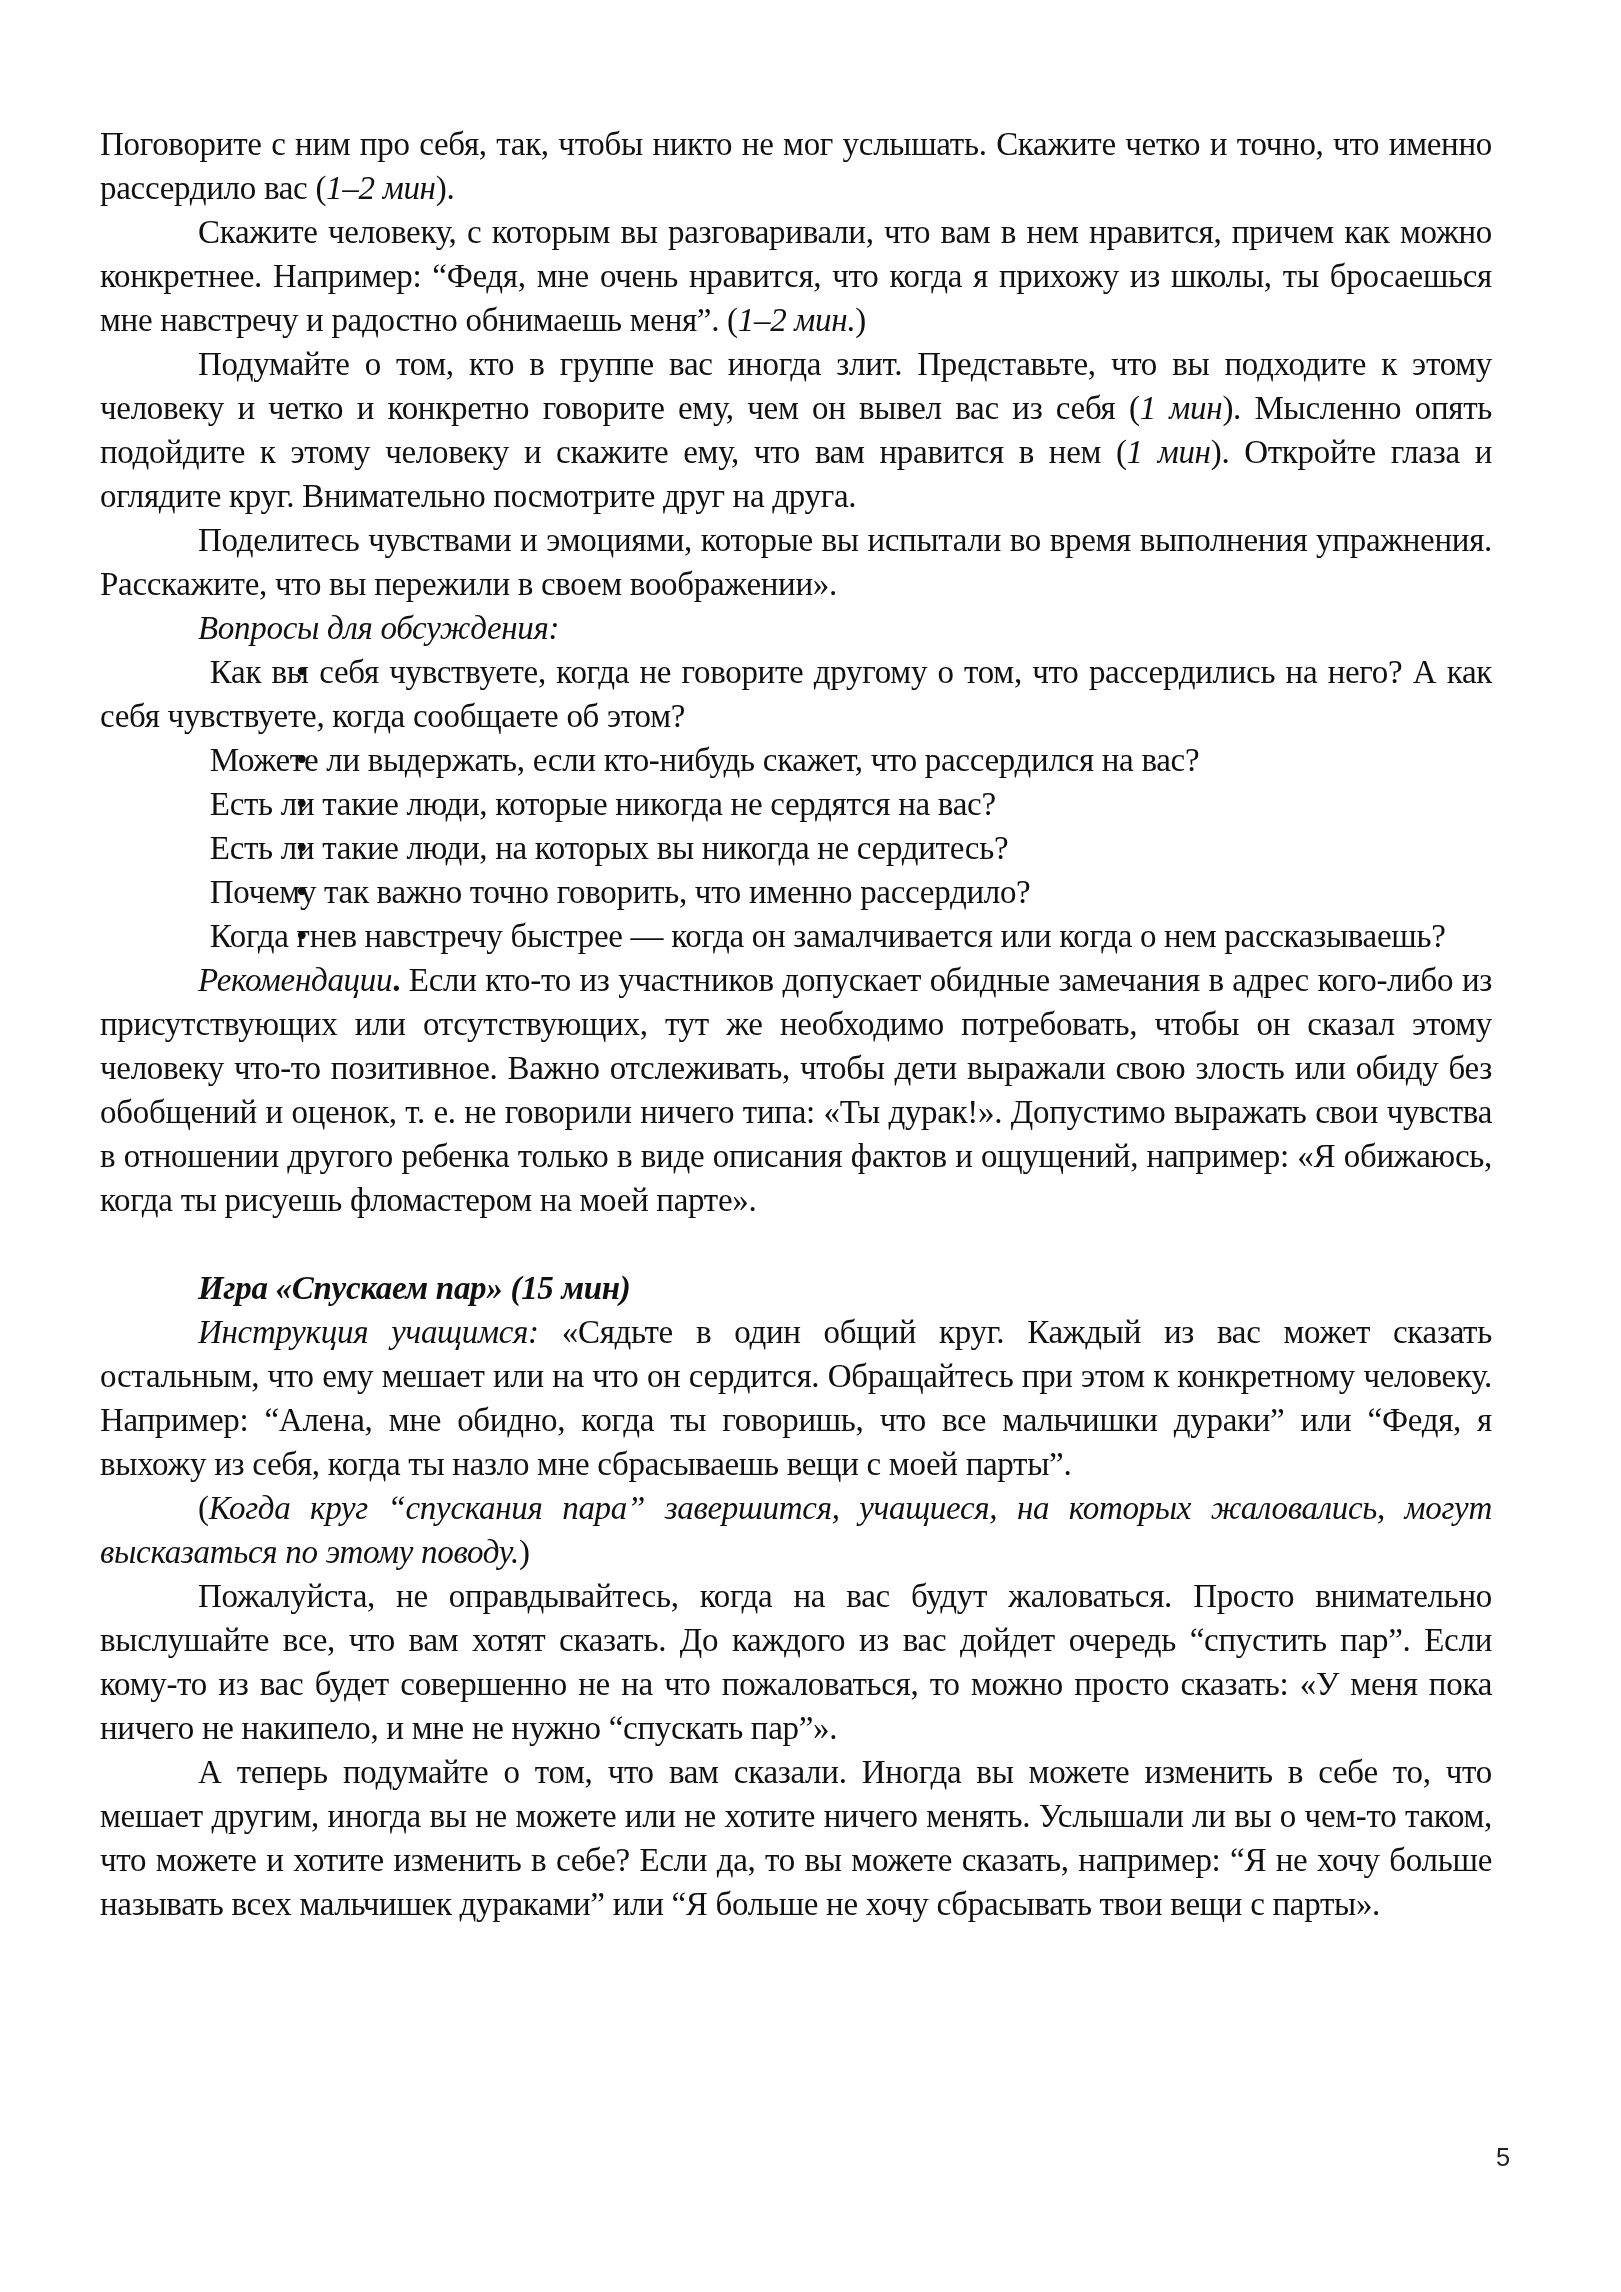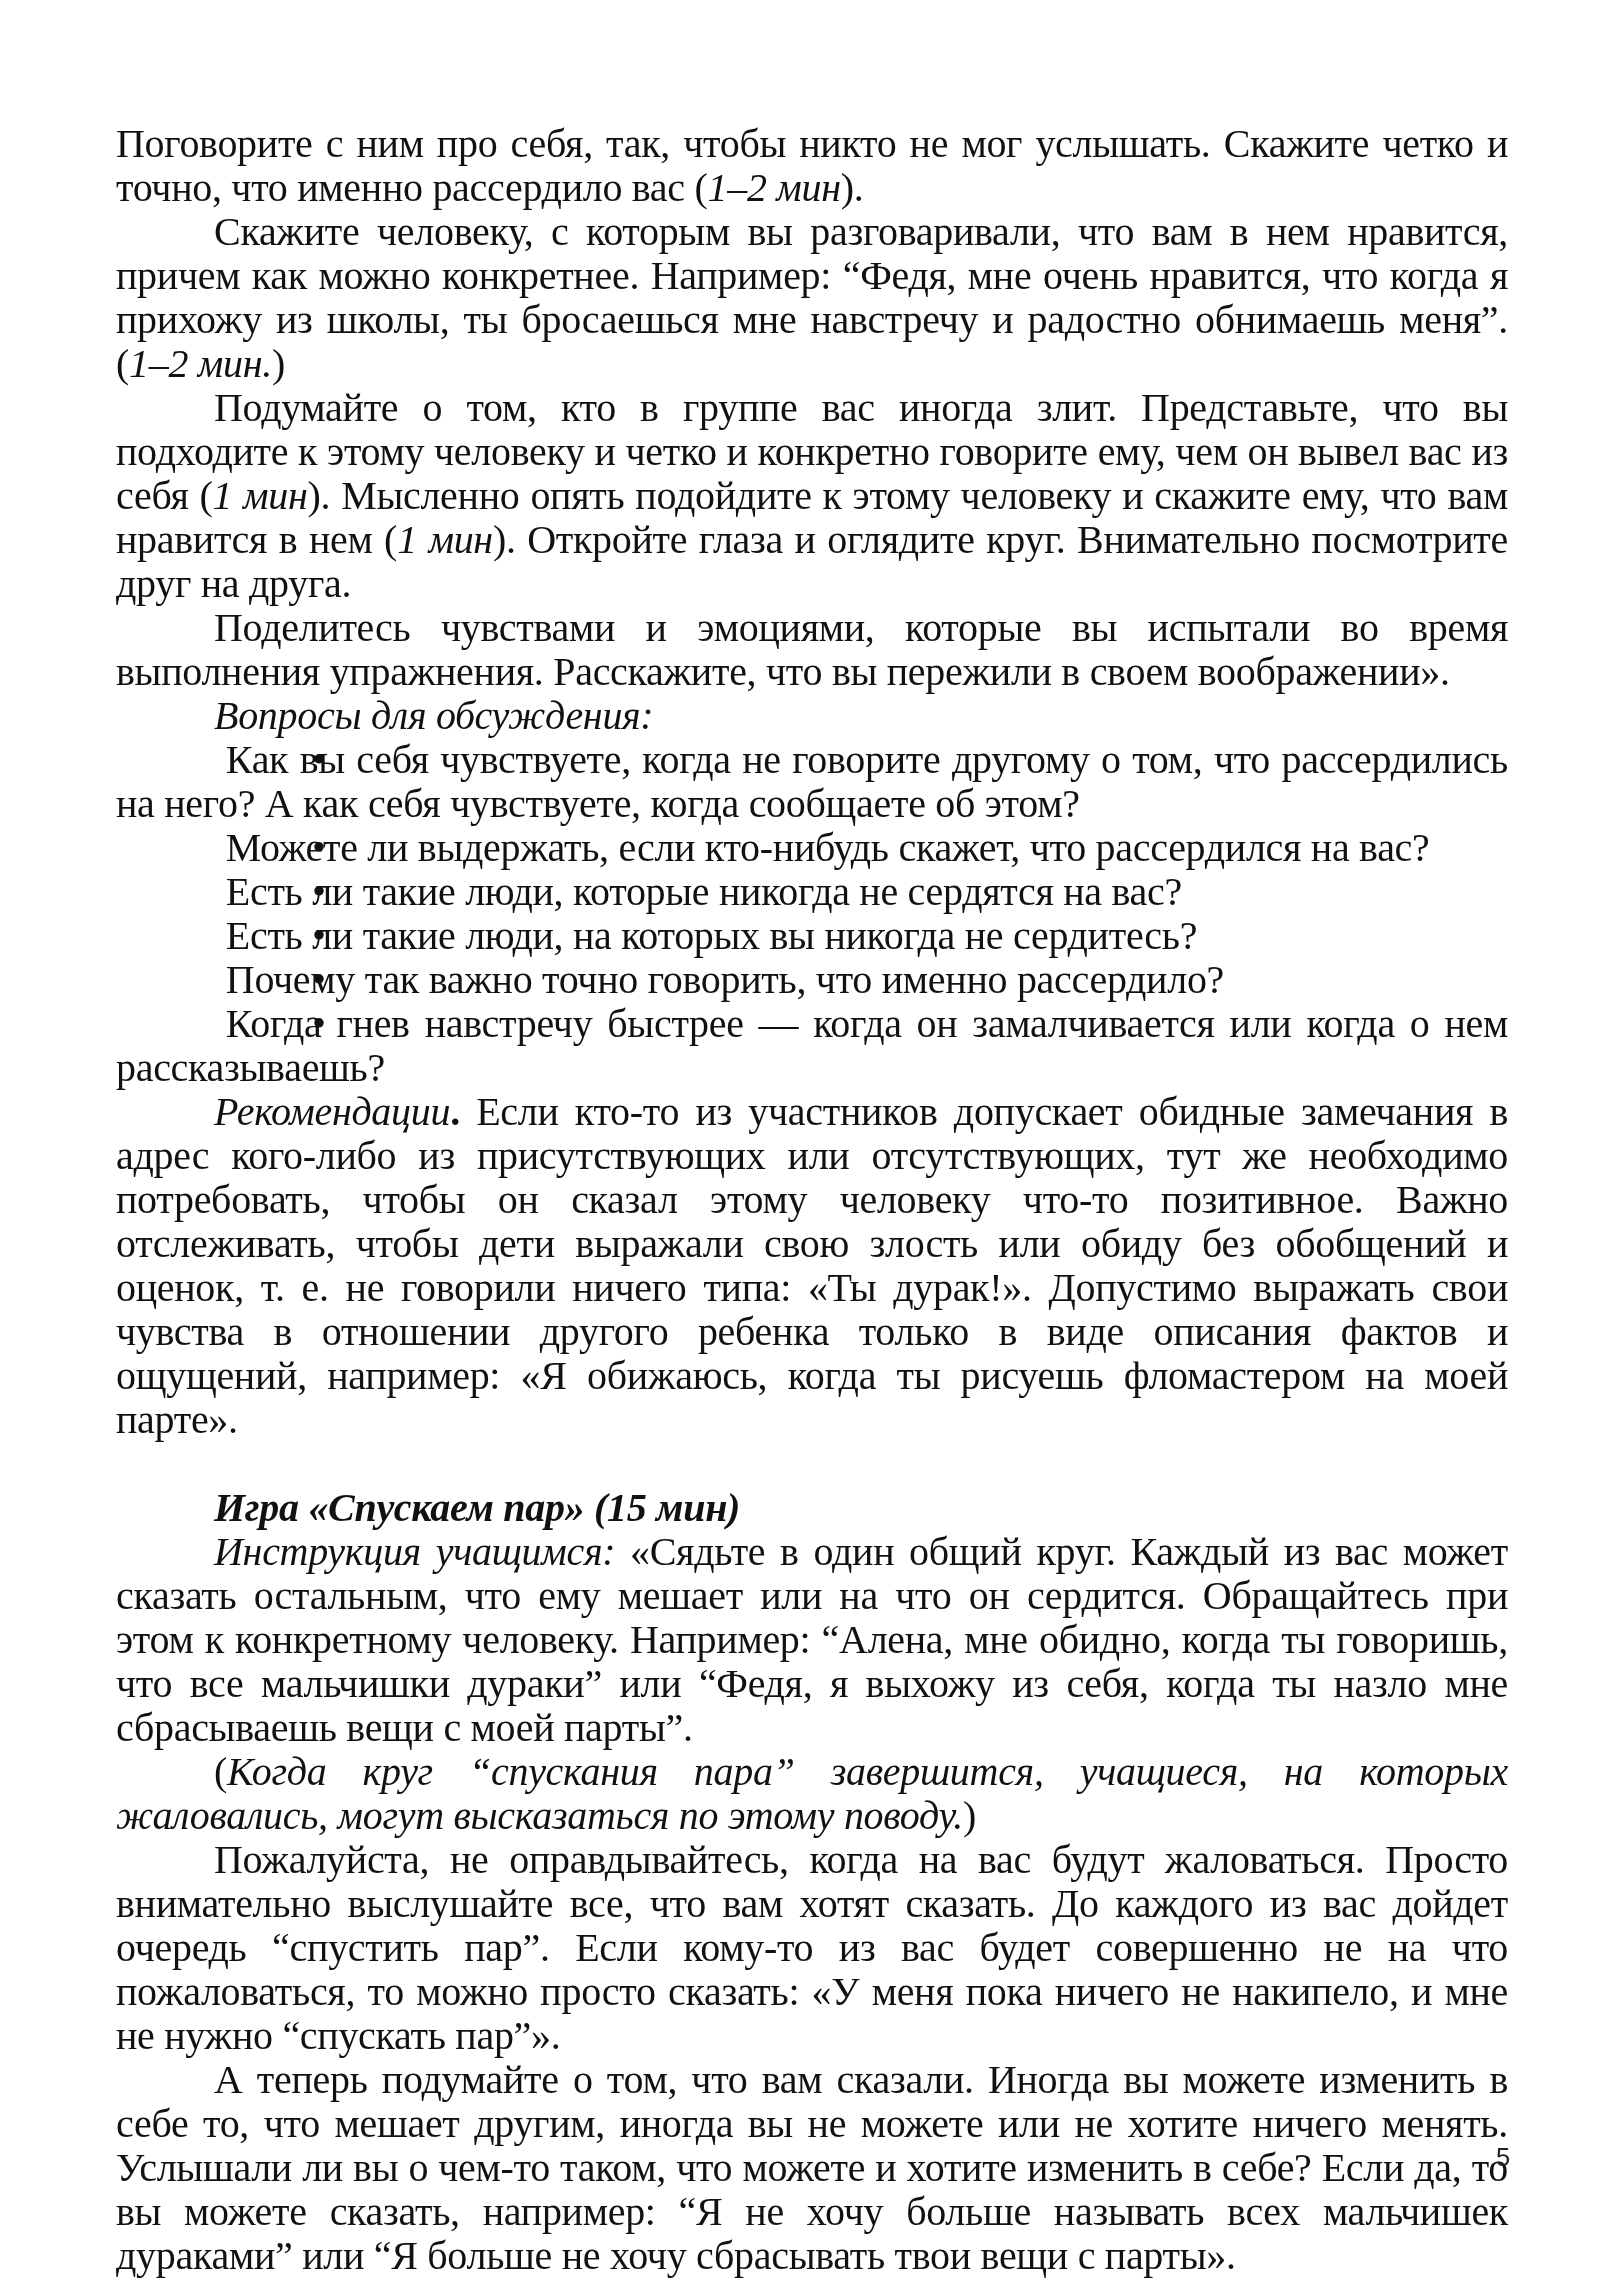--- a/index.html
+++ b/index.html
@@ -1,23 +1,23 @@
 <!DOCTYPE html>
 <html><head>
   <meta charset="utf-8">
   <style>
     html, body { margin: 0; padding: 0; background: #ffffff; }
     body { width: 1621px; height: 2293px; position: relative; overflow: hidden; }
     .page {
       position: absolute;
-      left: 116px;
+      left: 100px;
       top: 122px;
       width: 1392px;
       font-family: "Liberation Serif", serif;
-      font-size: 40px;
+      font-size: 33px;
       line-height: 44px;
       color: #111111;
       letter-spacing: -0.3px;
     }
     .page p { margin: 0; text-align: justify; }
     .indent { text-indent: 98px; }
     .ital { font-style: italic; }
     .ul { text-underline-offset: 3.9px; }
     .bold { font-weight: bold; }
     .gap { height: 44px; }

